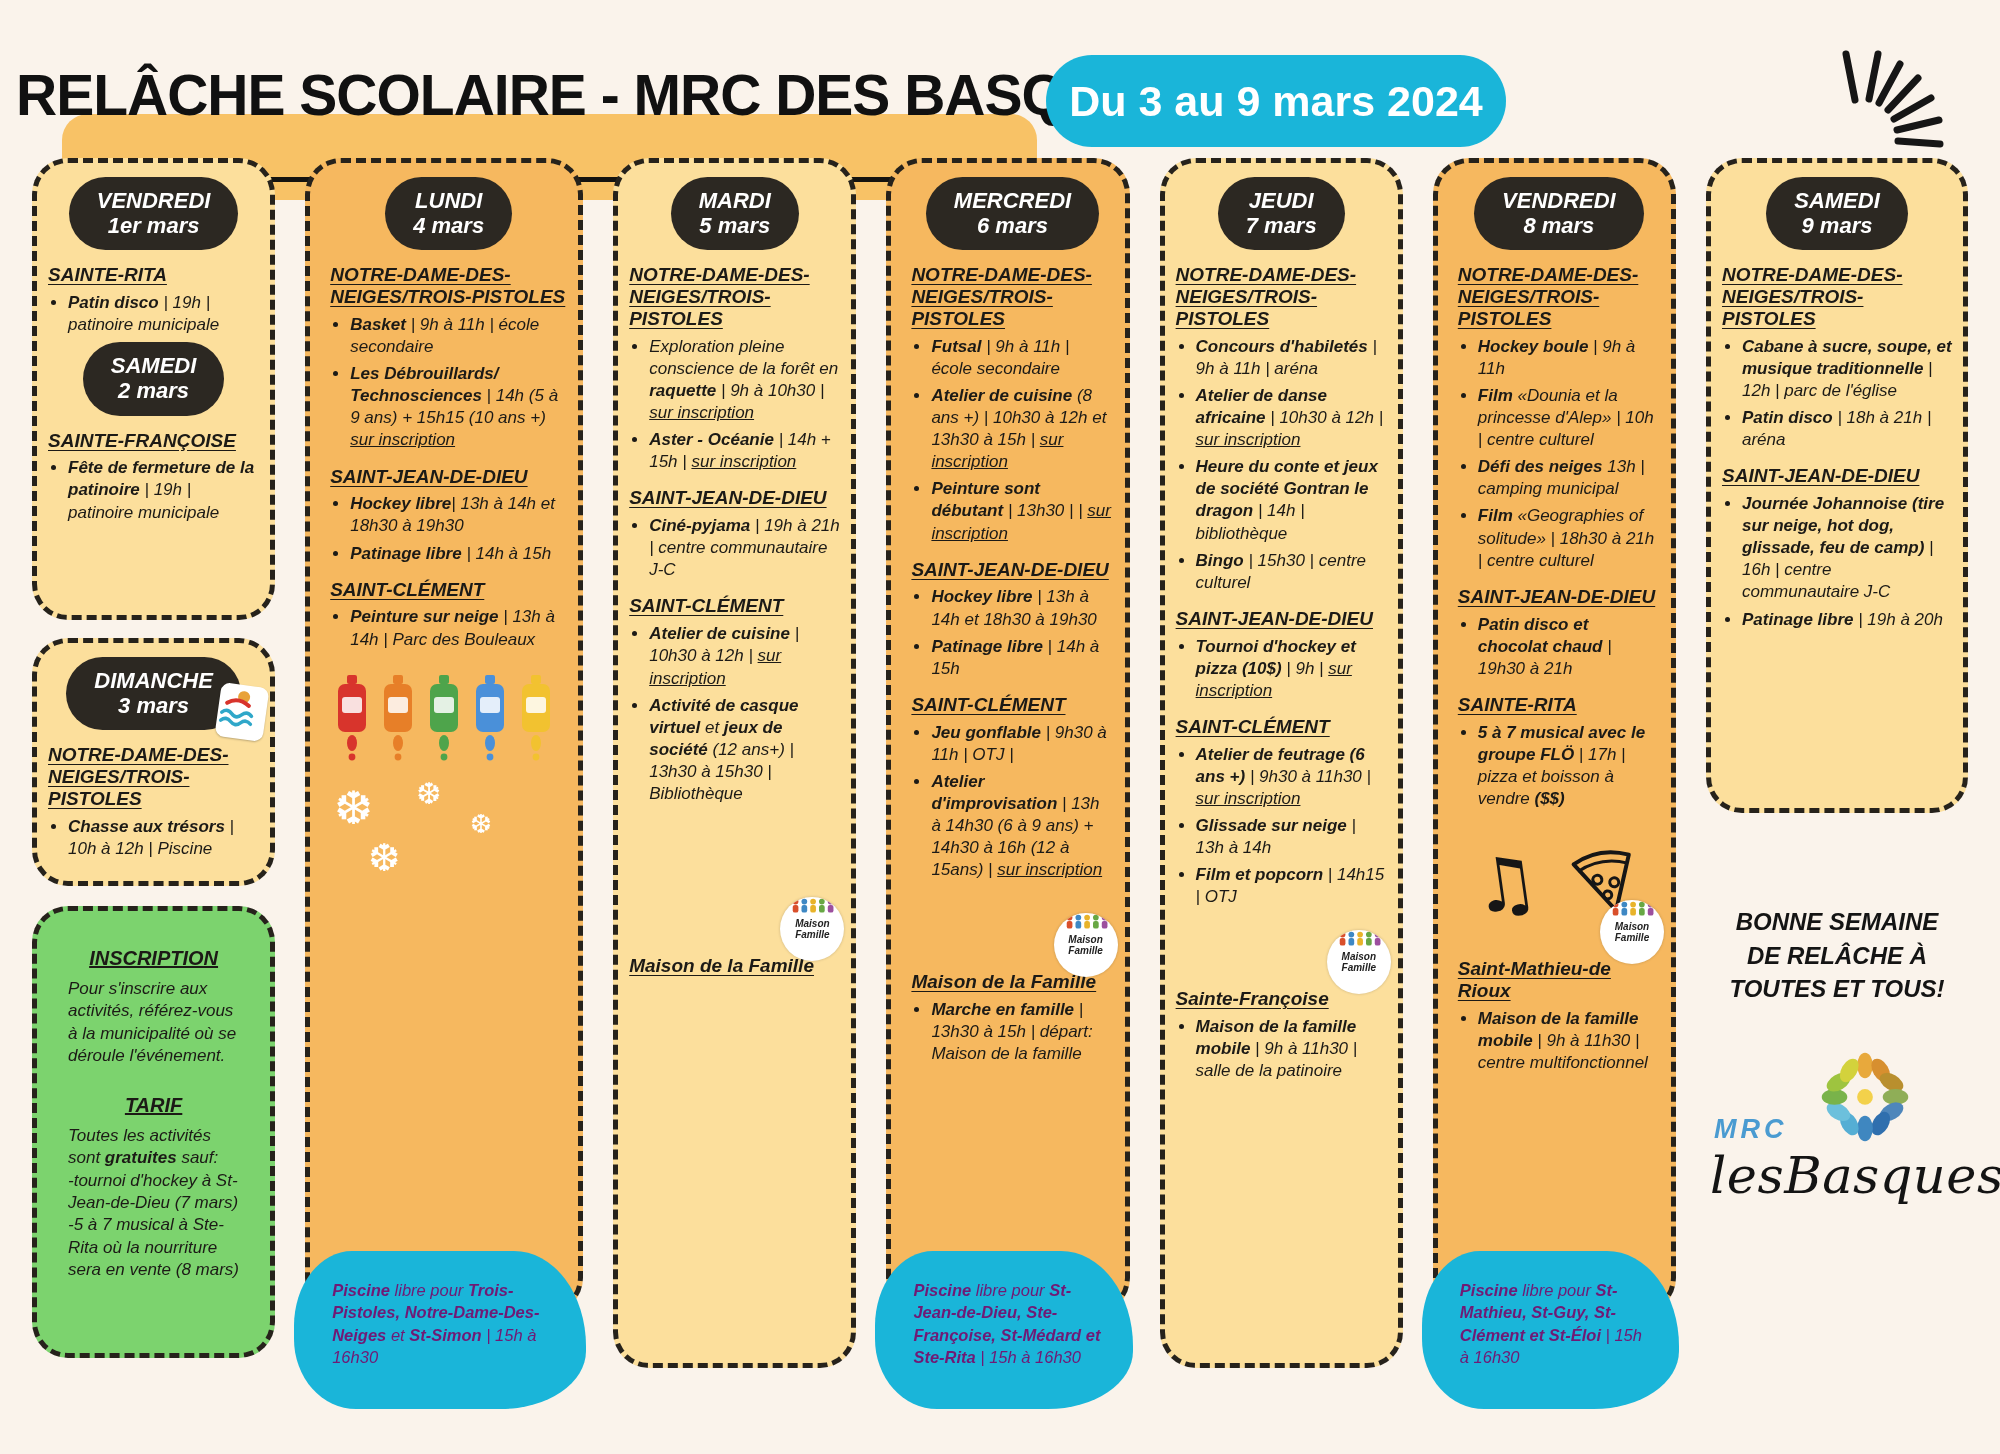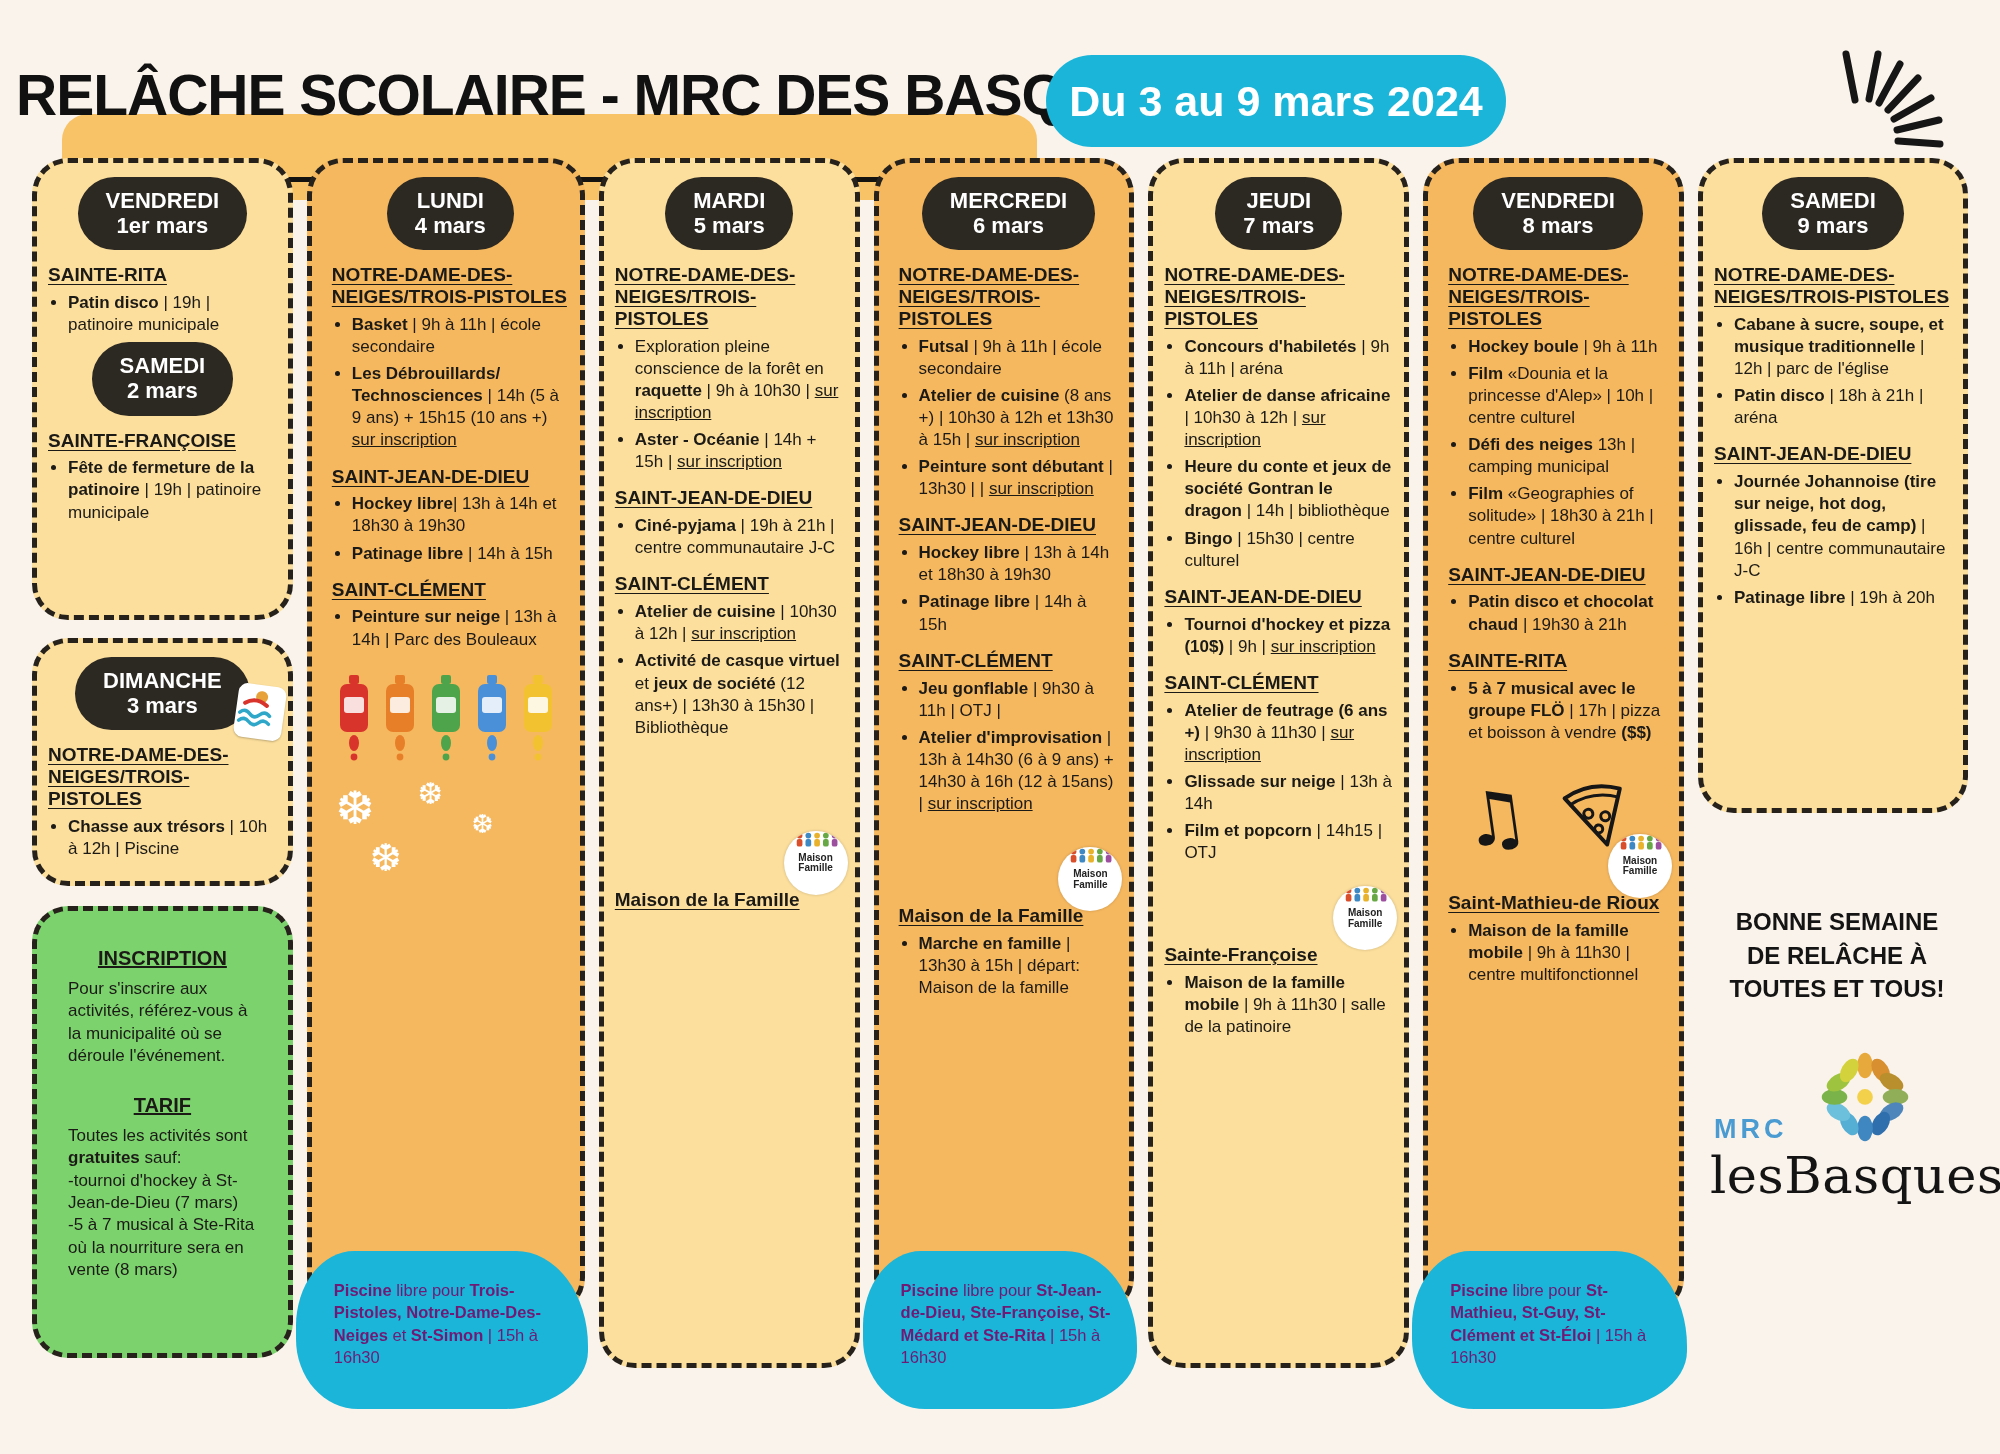--- a/index.html
+++ b/index.html
@@ -7,21 +7,21 @@
   #page{position:relative;width:2000px;height:1454px;background:#faf3eb;overflow:hidden;color:#1c1a16;}
 
   
   .title-highlight{position:absolute;left:62px;top:114px;width:975px;height:86px;background:#f8c266;border-radius:26px;}
   h1.page-title{position:absolute;left:16px;top:62px;margin:0;font-size:57px;font-weight:bold;letter-spacing:-1px;color:#111;white-space:nowrap;}
   .title-underline{position:absolute;left:160px;top:177px;width:828px;height:5px;background:#15130f;border-radius:3px;}
   .date-badge{position:absolute;left:1046px;top:55px;width:460px;height:92px;background:#1ab5d9;border-radius:46px;display:flex;align-items:center;justify-content:center;color:#fff;font-size:43px;font-weight:bold;}
   .sunburst{position:absolute;left:1826px;top:4px;width:172px;height:162px;}
 
   
-  .cols{position:absolute;left:32px;top:158px;width:1936px;display:grid;grid-template-columns:repeat(7,1fr);gap:14px;align-items:start;}
+  .cols{position:absolute;left:32px;top:158px;width:1936px;display:grid;grid-template-columns:repeat(7,1fr);gap:30px;align-items:start;font-style:italic;}
   .daybox{border:5px dashed #26221b;border-radius:36px;padding:8px 11px 16px;position:relative;box-sizing:border-box;}
   .tone-yellow{background:#fcdf9c;}
   .tone-orange{background:#f6b85f;padding-left:20px;}
   .tone-green{background:#7cd36e;}
   .h-a{min-height:1156px;}
   .h-b{min-height:1210px;}
   .h-c{min-height:655px;}
   .wbox1{min-height:462px;margin-bottom:18px;}
   .wbox2{min-height:212px;margin-bottom:20px;}
   .wbox3{min-height:452px;padding-top:32px;}
@@ -48,21 +48,21 @@
   .snowflakes{position:relative;height:120px;margin-top:4px;}
   .flake{position:absolute;color:#fff;line-height:1;}
   .music-pizza{display:flex;align-items:center;gap:26px;margin:26px 0 6px 14px;height:96px;}
   .note-glyph{font-size:74px;color:#161616;transform:rotate(-8deg);font-family:"DejaVu Sans",sans-serif;}
   .sticker{position:absolute;right:4px;top:42px;width:48px;height:54px;background:#fff;border-radius:9px;transform:rotate(8deg);box-shadow:0 1px 2px rgba(0,0,0,.25);z-index:2;}
   .mf-logo{position:absolute;right:-4px;top:-58px;width:64px;height:64px;background:#fff;border-radius:50%;text-align:center;box-shadow:0 0 3px rgba(0,0,0,.2);z-index:2;overflow:hidden;}
   .mf-logo .mf-t{font-size:10px;font-weight:bold;line-height:1.05;color:#222;}
 
   
   .colwrap{display:flex;flex-direction:column;}
-  .footer{margin-top:92px;text-align:center;margin-left:8px;}
+  .footer{margin-top:92px;text-align:center;}
   .bonne{font-weight:bold;font-size:24px;line-height:1.4;color:#141414;}
   .logo{width:262px;margin:42px auto 0;position:relative;text-align:left;height:190px;}
   .logo .flower{position:absolute;left:100px;top:-12px;width:118px;height:118px;}
   .logo .mrc{position:absolute;left:8px;top:66px;color:#4a9bd1;font-weight:bold;font-size:27px;letter-spacing:4px;}
   .logo .lesbasques{position:absolute;left:4px;top:98px;font-family:"DejaVu Serif","Liberation Serif",serif;font-size:51px;color:#141414;letter-spacing:0.5px;}
 </style>
 </head>
 <body>
 
 <div id="page">

